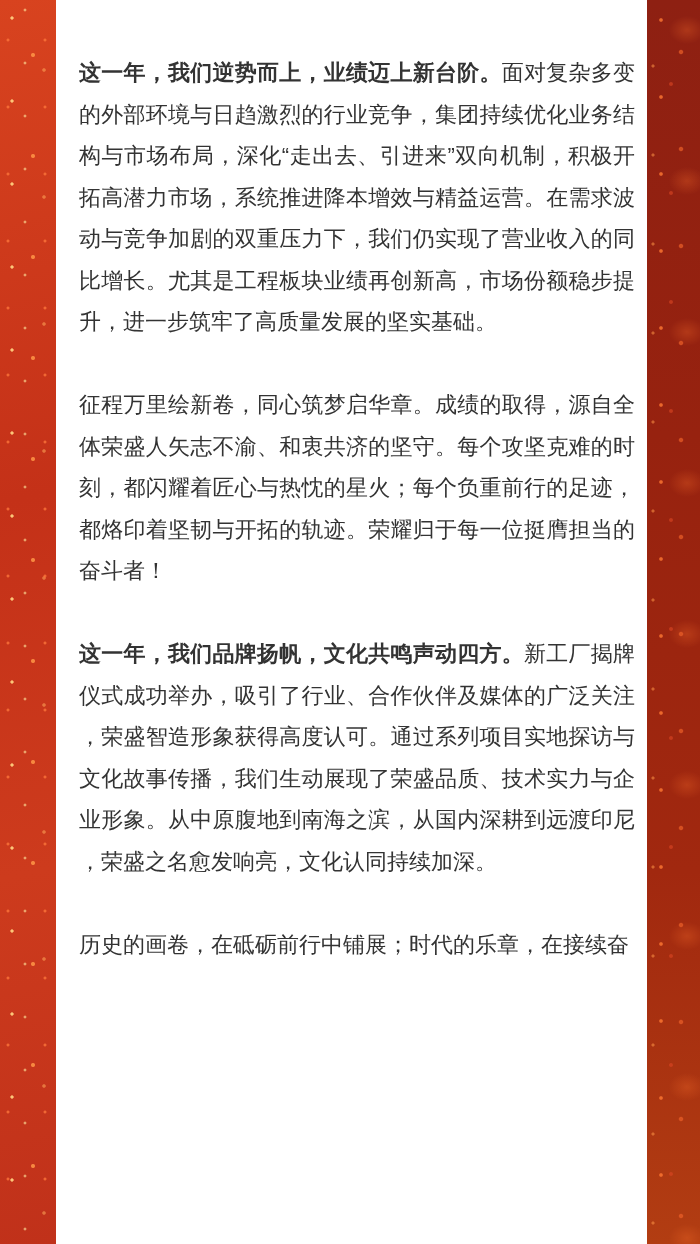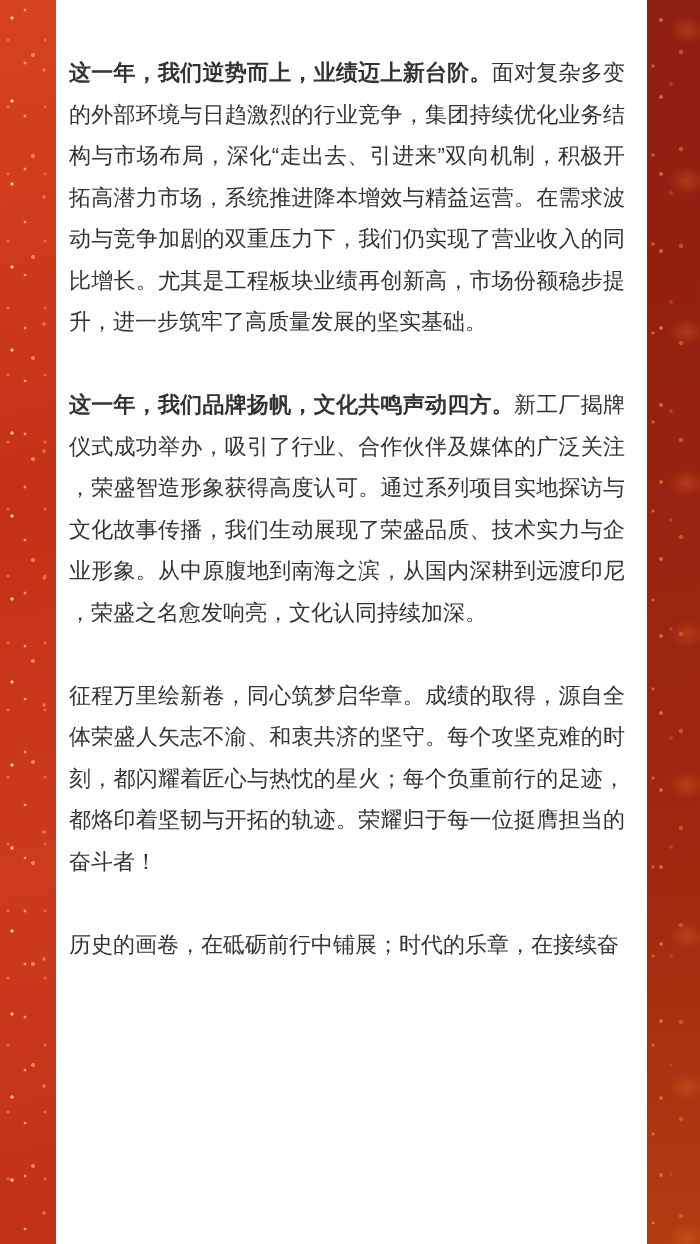--- a/index.html
+++ b/index.html
@@ -40,21 +40,21 @@
       radial-gradient(circle at 24px 84px, rgba(220,70,35,0.6) 0 1.4px, rgba(220,70,35,0) 2.4px),
       radial-gradient(ellipse 26px 20px at 40px 30px, rgba(255,115,45,0.28), rgba(255,115,45,0) 70%),
       linear-gradient(180deg, #8e2012 0%, #97220f 35%, #a1280f 70%, #b23d12 100%);
     background-size: 43px 77px, 61px 97px, 53px 89px, 67px 109px, 97px 151px, 100% 100%;
   }
 
   
   .content {
     width: 591px;
     box-sizing: border-box;
-    padding: 52px 12px 0 13px;
+    padding: 52px 12px 0 23px;
     background: #ffffff;
     overflow: hidden;
   }
   .content p {
     width: 556px;
     margin: 0 0 41.5px 0;
     font-size: 22px;
     line-height: 41.5px;
     color: #333333;
     text-align: justify;
@@ -68,24 +68,24 @@
 
 <div class="page">
 
   <div class="decor decor-left"></div>
 
   <div class="content">
     <p>
       <span class="lead">这一年，我们逆势而上，业绩迈上新台阶。</span><span>面对复杂多变的外部环境与日趋激烈的行业竞争，集团持续优化业务结构与市场布局，深化“走出去、引进来”双向机制，积极开拓高潜力市场，系统推进降本增效与精益运营。在需求波动与竞争加剧的双重压力下，我们仍实现了营业收入的同比增长。尤其是工程板块业绩再创新高，市场份额稳步提升，进一步筑牢了高质量发展的坚实基础。</span>
     </p>
     <p>
-      <span class="lead">这一年，我们品牌扬帆，文化共鸣声动四方。</span><span>新工厂揭牌仪式成功举办，吸引了行业、合作伙伴及媒体的广泛关注，荣盛智造形象获得高度认可。通过系列项目实地探访与文化故事传播，我们生动展现了荣盛品质、技术实力与企业形象。从中原腹地到南海之滨，从国内深耕到远渡印尼，荣盛之名愈发响亮，文化认同持续加深。</span>
+      <span>征程万里绘新卷，同心筑梦启华章。成绩的取得，源自全体荣盛人矢志不渝、和衷共济的坚守。每个攻坚克难的时刻，都闪耀着匠心与热忱的星火；每个负重前行的足迹，都烙印着坚韧与开拓的轨迹。荣耀归于每一位挺膺担当的奋斗者！</span>
     </p>
     <p>
-      <span>征程万里绘新卷，同心筑梦启华章。成绩的取得，源自全体荣盛人矢志不渝、和衷共济的坚守。每个攻坚克难的时刻，都闪耀着匠心与热忱的星火；每个负重前行的足迹，都烙印着坚韧与开拓的轨迹。荣耀归于每一位挺膺担当的奋斗者！</span>
+      <span class="lead">这一年，我们品牌扬帆，文化共鸣声动四方。</span><span>新工厂揭牌仪式成功举办，吸引了行业、合作伙伴及媒体的广泛关注，荣盛智造形象获得高度认可。通过系列项目实地探访与文化故事传播，我们生动展现了荣盛品质、技术实力与企业形象。从中原腹地到南海之滨，从国内深耕到远渡印尼，荣盛之名愈发响亮，文化认同持续加深。</span>
     </p>
     <p>
       <span>历史的画卷，在砥砺前行中铺展；时代的乐章，在接续奋</span>
     </p>
   </div>
 
   <div class="decor decor-right"></div>
 
 </div>
 

